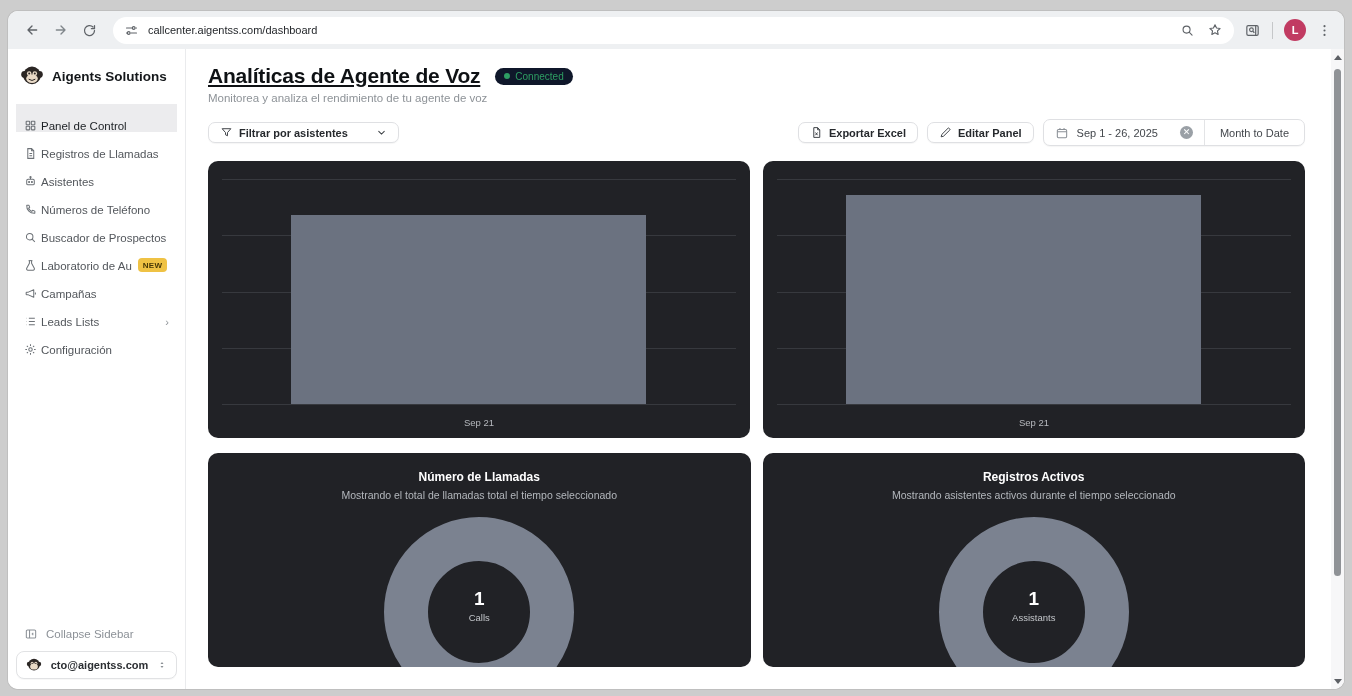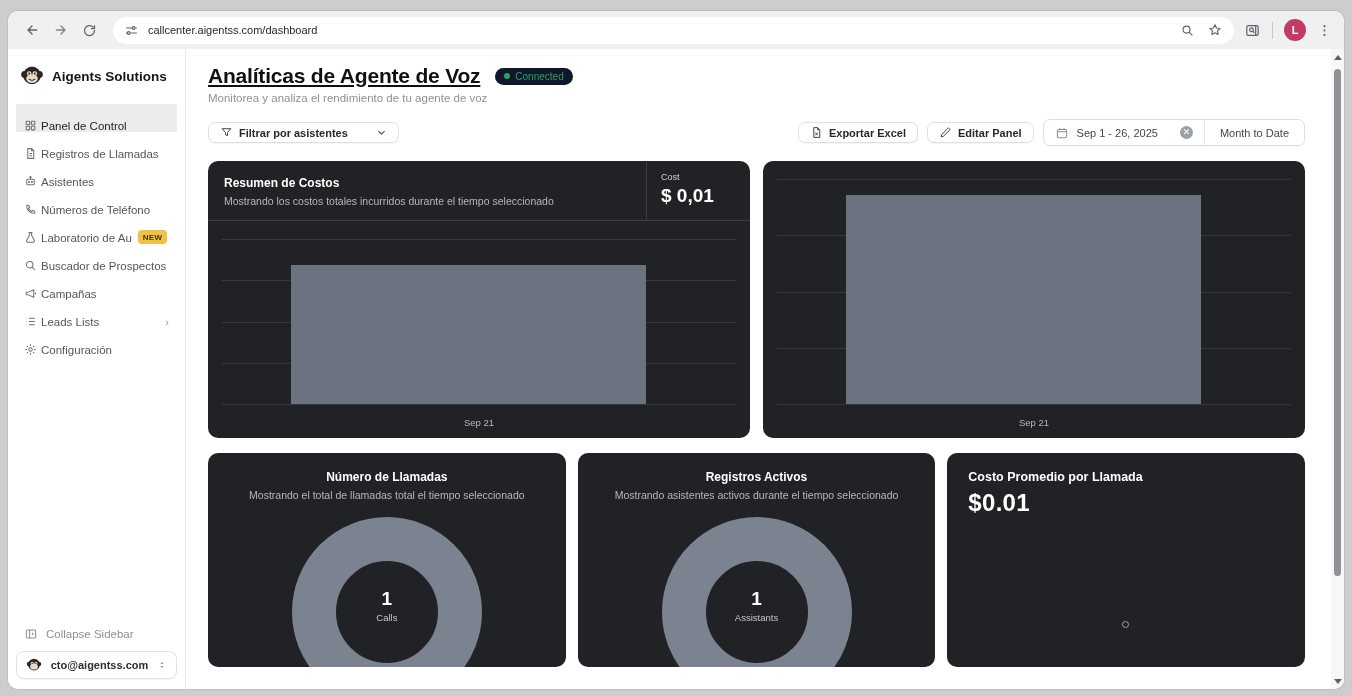--- a/index.html
+++ b/index.html
@@ -200,36 +200,36 @@
       <div class="nav-item">
         <span class="nav-ic">
             <svg width="13" height="13" viewBox="0 0 24 24" fill="none" stroke="currentColor" stroke-width="1.9" stroke-linejoin="round">
               <path d="M5 4h4l1.5 4-2 1.7a12.5 12.5 0 0 0 5.8 5.8l1.7-2 4 1.5v4c-9 .5-15.5-6-15-15z"></path>
             </svg>
           </span>
         <span>Números de Teléfono</span>
       </div>
       <div class="nav-item">
         <span class="nav-ic">
+            <svg width="13" height="13" viewBox="0 0 24 24" fill="none" stroke="currentColor" stroke-width="1.9">
+              <circle cx="10.5" cy="10.5" r="6"></circle>
+              <path d="M15 15l5 5"></path>
+            </svg>
+          </span>
+        <span>Buscador de Prospectos</span>
+      </div>
+      <div class="nav-item">
+        <span class="nav-ic">
             <svg width="13" height="13" viewBox="0 0 24 24" fill="none" stroke="currentColor" stroke-width="1.9" stroke-linejoin="round">
               <path d="M10 3v5l-5 9a2.5 2.5 0 0 0 2.2 3.7h9.6A2.5 2.5 0 0 0 19 17l-5-9V3"></path>
               <path d="M8.5 3h7"></path>
             </svg>
           </span>
         <span>Laboratorio de Au</span>
         <span class="badge-new">NEW</span>
-      </div>
-      <div class="nav-item">
-        <span class="nav-ic">
-            <svg width="13" height="13" viewBox="0 0 24 24" fill="none" stroke="currentColor" stroke-width="1.9">
-              <circle cx="10.5" cy="10.5" r="6"></circle>
-              <path d="M15 15l5 5"></path>
-            </svg>
-          </span>
-        <span>Buscador de Prospectos</span>
       </div>
       <div class="nav-item">
         <span class="nav-ic">
             <svg width="13" height="13" viewBox="0 0 24 24" fill="none" stroke="currentColor" stroke-width="1.9" stroke-linejoin="round">
               <path d="M4 10.5v3a1 1 0 0 0 1 1h3l10 4.5v-14L8 9.5H5a1 1 0 0 0-1 1z"></path>
               <path d="M21 10v4"></path>
             </svg>
           </span>
         <span>Campañas</span>
       </div>
@@ -329,30 +329,20 @@
               <span class="clear-x">✕</span>
             </div>
             <div class="date-div"></div>
             <div class="preset">Month to Date</div>
           </div>
         </div>
       </div>
 
       <div class="cards-row1">
         <div class="dark big-card">
-          <div class="card-head">
-            <div class="head-text">
-              <div class="card-title">Resumen de Costos</div>
-              <div class="card-sub">Mostrando los costos totales incurridos durante el tiempo seleccionado</div>
-            </div>
-            <div class="stat">
-              <div class="stat-label">Cost</div>
-              <div class="stat-value">$ 0,01</div>
-            </div>
-          </div>
           <div class="chart-zone">
             <div class="plot">
               <div class="gl gl1"></div>
               <div class="gl gl2"></div>
               <div class="gl gl3"></div>
               <div class="gl gl4"></div>
               <div class="gl gl5"></div>
               <div class="bar bar-cost"></div>
             </div>
             <div class="x-label">Sep 21</div>
@@ -392,27 +382,20 @@
             <div class="card-title">Registros Activos</div>
             <div class="card-sub">Mostrando asistentes activos durante el tiempo seleccionado</div>
           </div>
           <div class="donut"></div>
           <div class="donut-center">
             <span class="donut-value">1</span>
             <span class="donut-unit">Assistants</span>
           </div>
         </div>
 
-        <div class="dark small-card">
-          <div class="avg-head">
-            <div class="avg-title">Costo Promedio por Llamada</div>
-            <div class="avg-value">$0.01</div>
-          </div>
-          <div class="mini-dot"></div>
-        </div>
       </div>
     </main>
 
     <div class="scrollbar">
       <div class="sb-up"></div>
       <div class="sb-thumb"></div>
       <div class="sb-down"></div>
     </div>
 
   </div>

